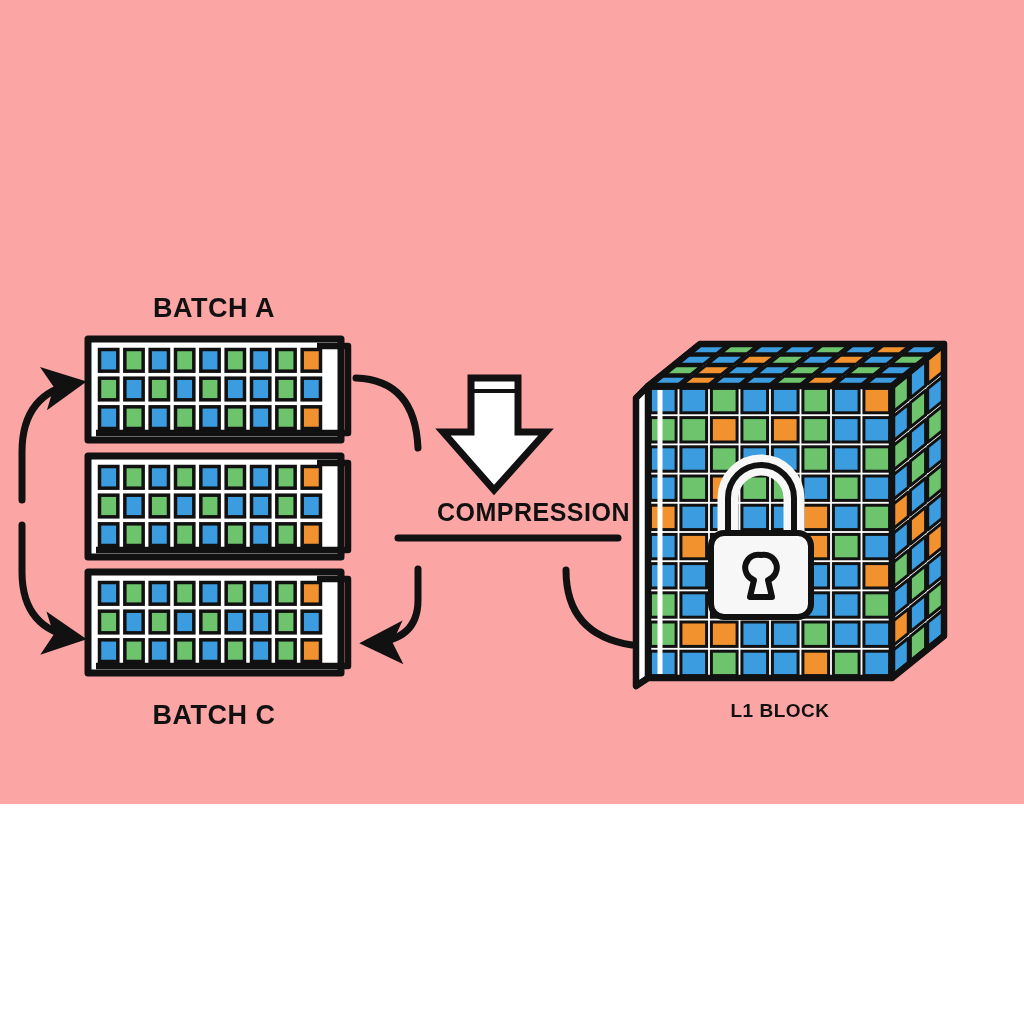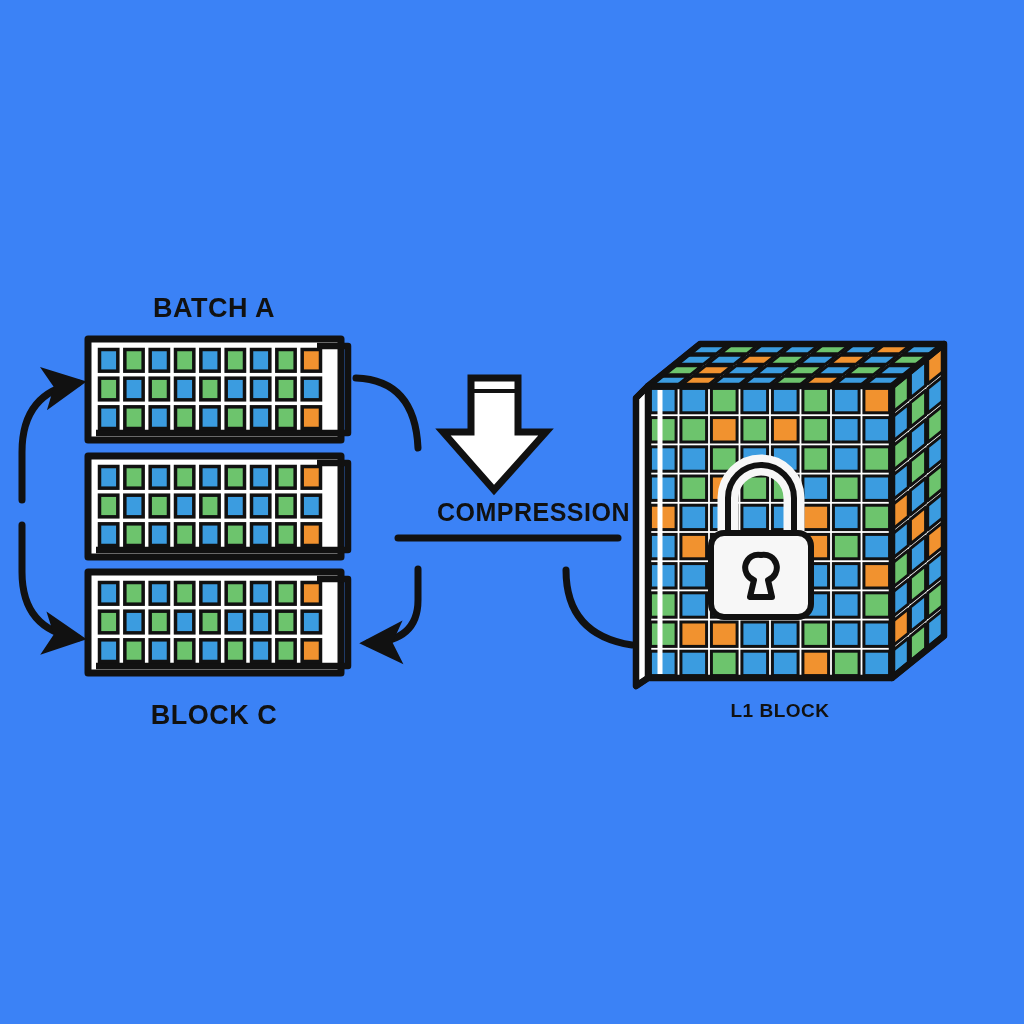--- a/index.html
+++ b/index.html
@@ -11,22 +11,22 @@
   body {
     width: 1024px;
     height: 1024px;
     font-family: "Liberation Sans", sans-serif;
     overflow: hidden;
     position: relative;
   }
   #stage {
     position: relative;
     width: 1024px;
-    height: 1024px;
-    background: #3b82f6;
+    height: 804px;
+    background: #fca5a5;
   }
   #stage svg.layer {
     position: absolute;
     left: 0;
     top: 0;
     width: 1024px;
     height: 1024px;
   }
   .lbl {
     position: absolute;
@@ -354,17 +354,17 @@
 
     <g>
       <path d="M 728 540 L 728 498 A 33 33 0 0 1 794 498 L 794 540" fill="none" stroke="#f7f7f7" stroke-width="21" stroke-linecap="round"></path>
       <path d="M 728 540 L 728 498 A 33 33 0 0 1 794 498 L 794 540" fill="none" stroke="#111111" stroke-width="6" stroke-linecap="round"></path>
       <rect x="711" y="533" width="100" height="84" rx="13" fill="#f7f7f7" stroke="#111111" stroke-width="6"></rect>
       <path d="M 761 555 A 13 13 0 0 0 754 580 L 750 597 L 772 597 L 768 580 A 13 13 0 0 0 761 555 Z" fill="#f7f7f7" stroke="#111111" stroke-width="6" stroke-linejoin="round"></path>
     </g>
   </svg>
 
   <div class="lbl" id="label-batch-a">BATCH A</div>
-  <div class="lbl" id="label-batch-c">BLOCK C</div>
+  <div class="lbl" id="label-batch-c">BATCH C</div>
   <div class="lbl" id="label-l1-block">L1 BLOCK</div>
   <div class="lbl" id="label-compression">COMPRESSION</div>
 
 </div>
 
 </body></html>

